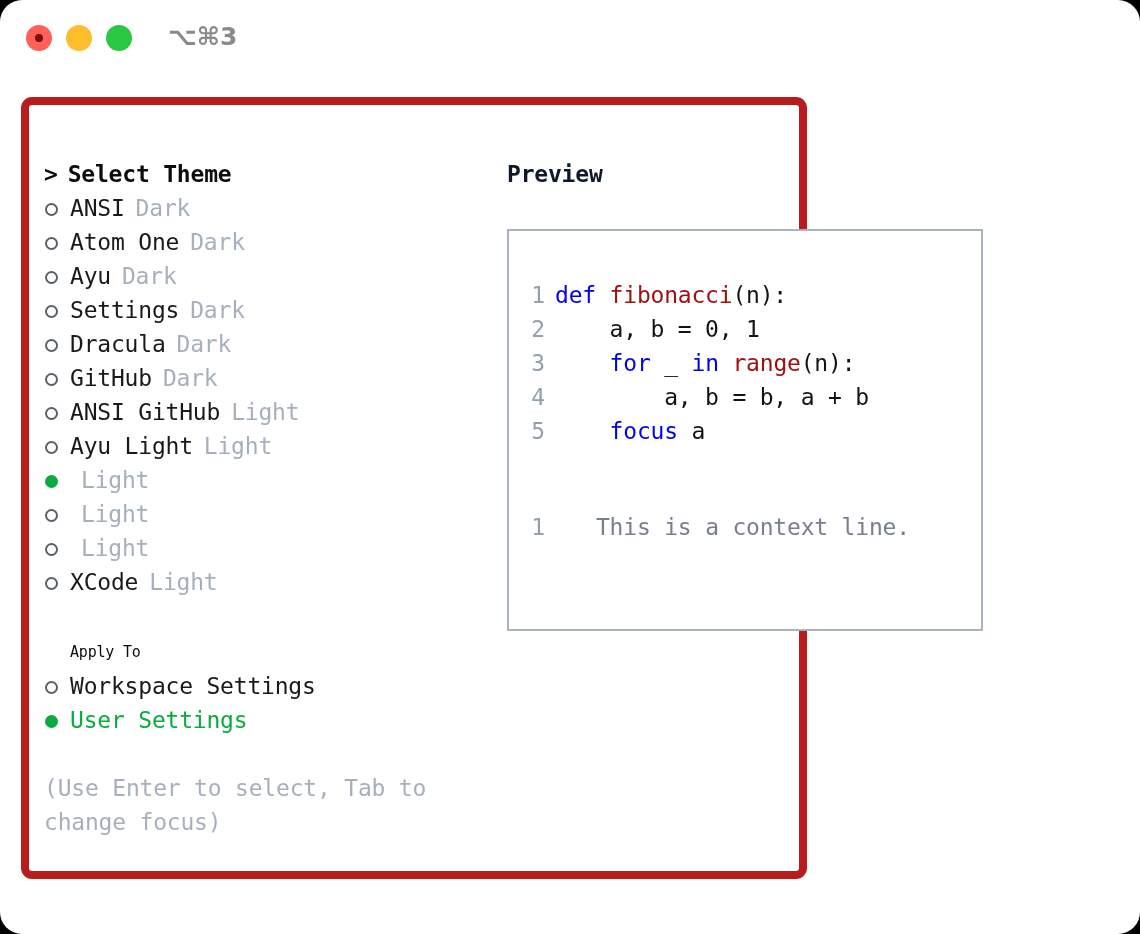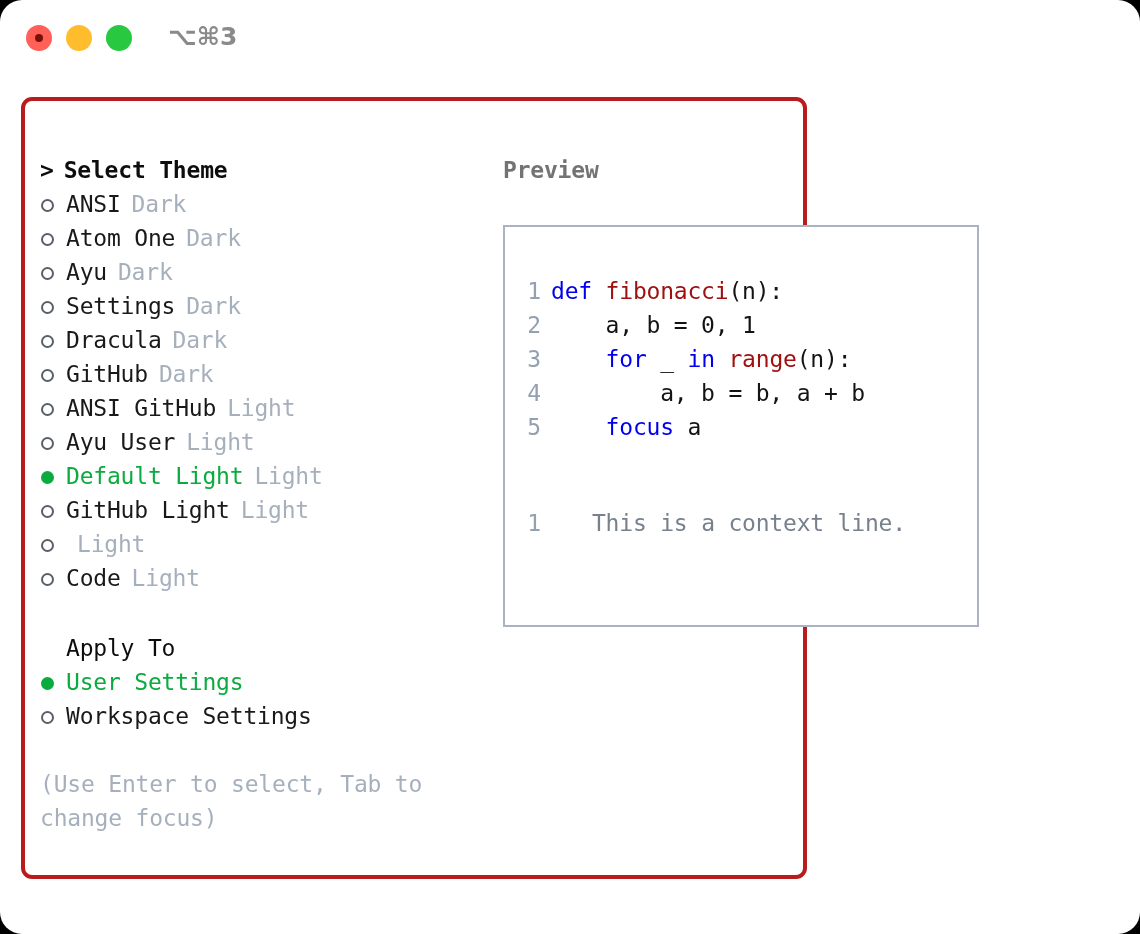--- a/index.html
+++ b/index.html
@@ -70,21 +70,21 @@
     white-space: nowrap;
   }
 
   
   .panel {
     position: absolute;
     left: 21px;
     top: 97px;
     width: 786px;
     height: 782px;
-    border: 4px solid #b91c1c;
+    border: 8px solid #b91c1c;
     border-radius: 11px;
     box-sizing: border-box;
     background: #ffffff;
   }
 
   
   .left-col {
     position: absolute;
     left: 15px;
     top: 52px;
@@ -135,21 +135,21 @@
   .opt-name { color: #191919; }
   .opt-row.selected .opt-name { color: #0aab3f; }
   .opt-tag {
     color: #a6b0bd;
     margin-left: 11px;
   }
 
   .section-gap { height: 36px; }
 
   .apply-label {
-    font-size: 23px;
+    font-size: 15px;
     color: #0d0d0d;
     line-height: 34px;
     padding-left: 26px;
     white-space: nowrap;
     letter-spacing: -0.2px;
   }
 
   .hint {
     margin-top: 34px;
     font-size: 23px;
@@ -162,21 +162,21 @@
   
   .right-col {
     position: absolute;
     left: 478px;
     top: 52px;
     width: 500px;
   }
   .preview-title {
     font-size: 23px;
     font-weight: 700;
-    color: #737373;
+    color: #0f172a;
     line-height: 34px;
     letter-spacing: -0.2px;
   }
   .preview-box {
     margin-top: 38px;
     width: 476px;
     height: 402px;
     border: 2px solid #a9b3c1;
     box-sizing: border-box;
     background: #ffffff;
@@ -278,68 +278,66 @@
             <span class="marker off">
               <span class="dot"></span>
             </span>
             <span class="opt-name">ANSI GitHub</span>
             <span class="opt-tag">Light</span>
           </div>
           <div class="opt-row">
             <span class="marker off">
               <span class="dot"></span>
             </span>
-            <span class="opt-name">Ayu User</span>
+            <span class="opt-name">Ayu Light</span>
             <span class="opt-tag">Light</span>
           </div>
           <div class="opt-row selected">
             <span class="marker on">
               <span class="dot"></span>
             </span>
-            <span class="opt-name">Default Light</span>
-            <span class="opt-tag">Light</span>
-          </div>
-          <div class="opt-row">
-            <span class="marker off">
-              <span class="dot"></span>
-            </span>
-            <span class="opt-name">GitHub Light</span>
-            <span class="opt-tag">Light</span>
-          </div>
-          <div class="opt-row">
-            <span class="marker off">
-              <span class="dot"></span>
-            </span>
-            <span class="opt-tag">Light</span>
-          </div>
-          <div class="opt-row">
-            <span class="marker off">
-              <span class="dot"></span>
-            </span>
-            <span class="opt-name">Code</span>
+            <span class="opt-tag">Light</span>
+          </div>
+          <div class="opt-row">
+            <span class="marker off">
+              <span class="dot"></span>
+            </span>
+            <span class="opt-tag">Light</span>
+          </div>
+          <div class="opt-row">
+            <span class="marker off">
+              <span class="dot"></span>
+            </span>
+            <span class="opt-tag">Light</span>
+          </div>
+          <div class="opt-row">
+            <span class="marker off">
+              <span class="dot"></span>
+            </span>
+            <span class="opt-name">XCode</span>
             <span class="opt-tag">Light</span>
           </div>
         </div>
 
       <div class="section-gap"></div>
 
       <div class="apply-label">Apply To</div>
 
       <div id="apply-list">
+          <div class="opt-row">
+            <span class="marker off">
+              <span class="dot"></span>
+            </span>
+            <span class="opt-name">Workspace Settings</span>
+          </div>
           <div class="opt-row selected">
             <span class="marker on">
               <span class="dot"></span>
             </span>
             <span class="opt-name">User Settings</span>
-          </div>
-          <div class="opt-row">
-            <span class="marker off">
-              <span class="dot"></span>
-            </span>
-            <span class="opt-name">Workspace Settings</span>
           </div>
         </div>
 
       <div class="hint">(Use Enter to select, Tab to change focus)</div>
     </div>
 
     <div class="right-col">
       <div class="preview-title">Preview</div>
 
       <div class="preview-box">

